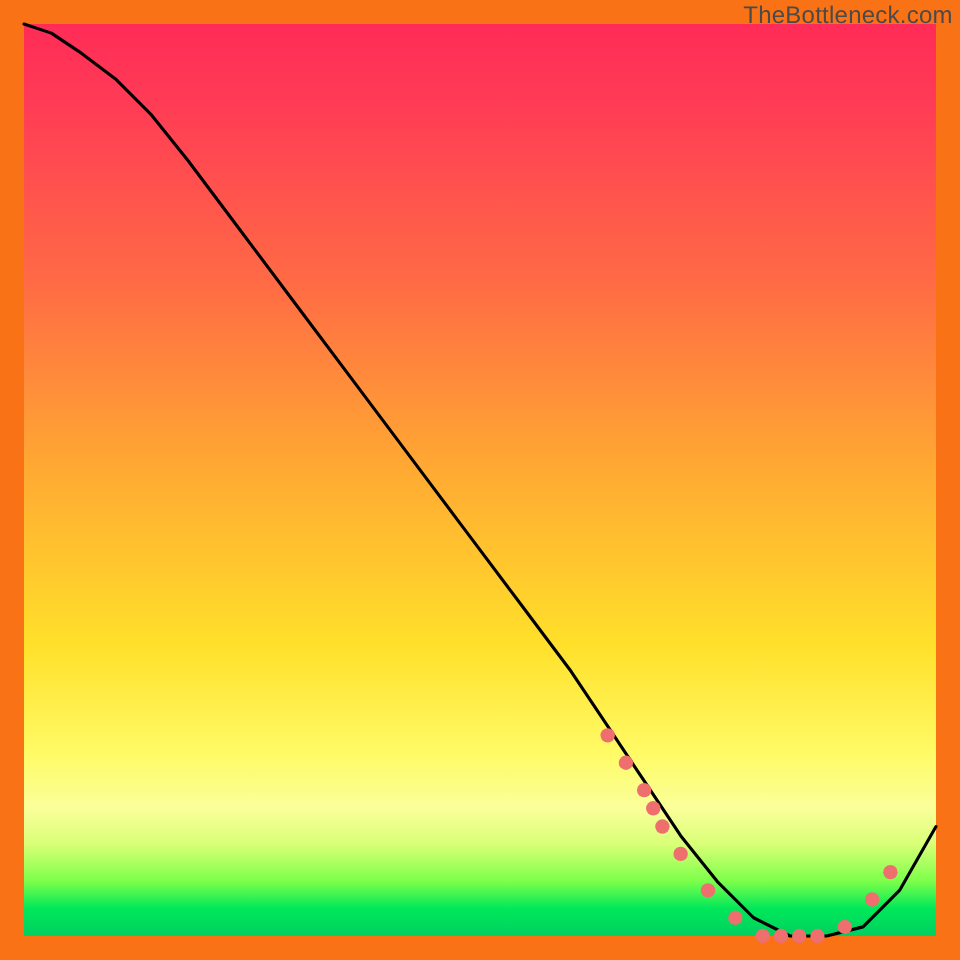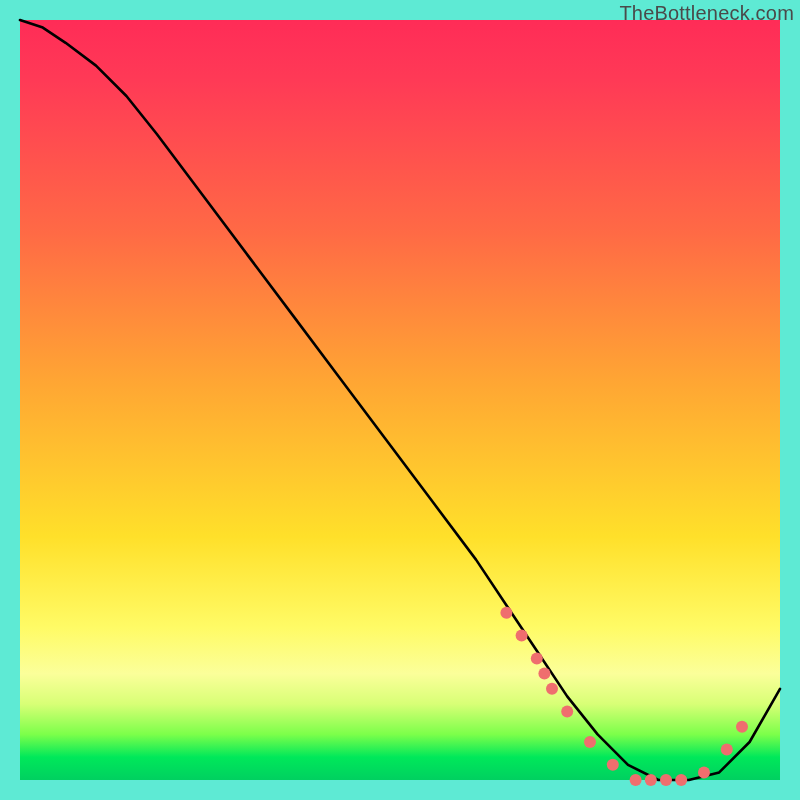--- a/index.html
+++ b/index.html
@@ -8,21 +8,21 @@
     width: 800px;
     height: 800px;
     background: #000;
     font-family: Arial, Helvetica, sans-serif;
     overflow: hidden;
   }
   .frame {
     position: relative;
     width: 800px;
     height: 800px;
-    background: #5eead4;
+    background: #f97316;
   }
   .plot {
     position: absolute;
     left: 20px;
     top: 20px;
     width: 760px;
     height: 760px;
     
     background: linear-gradient(
       to bottom,

